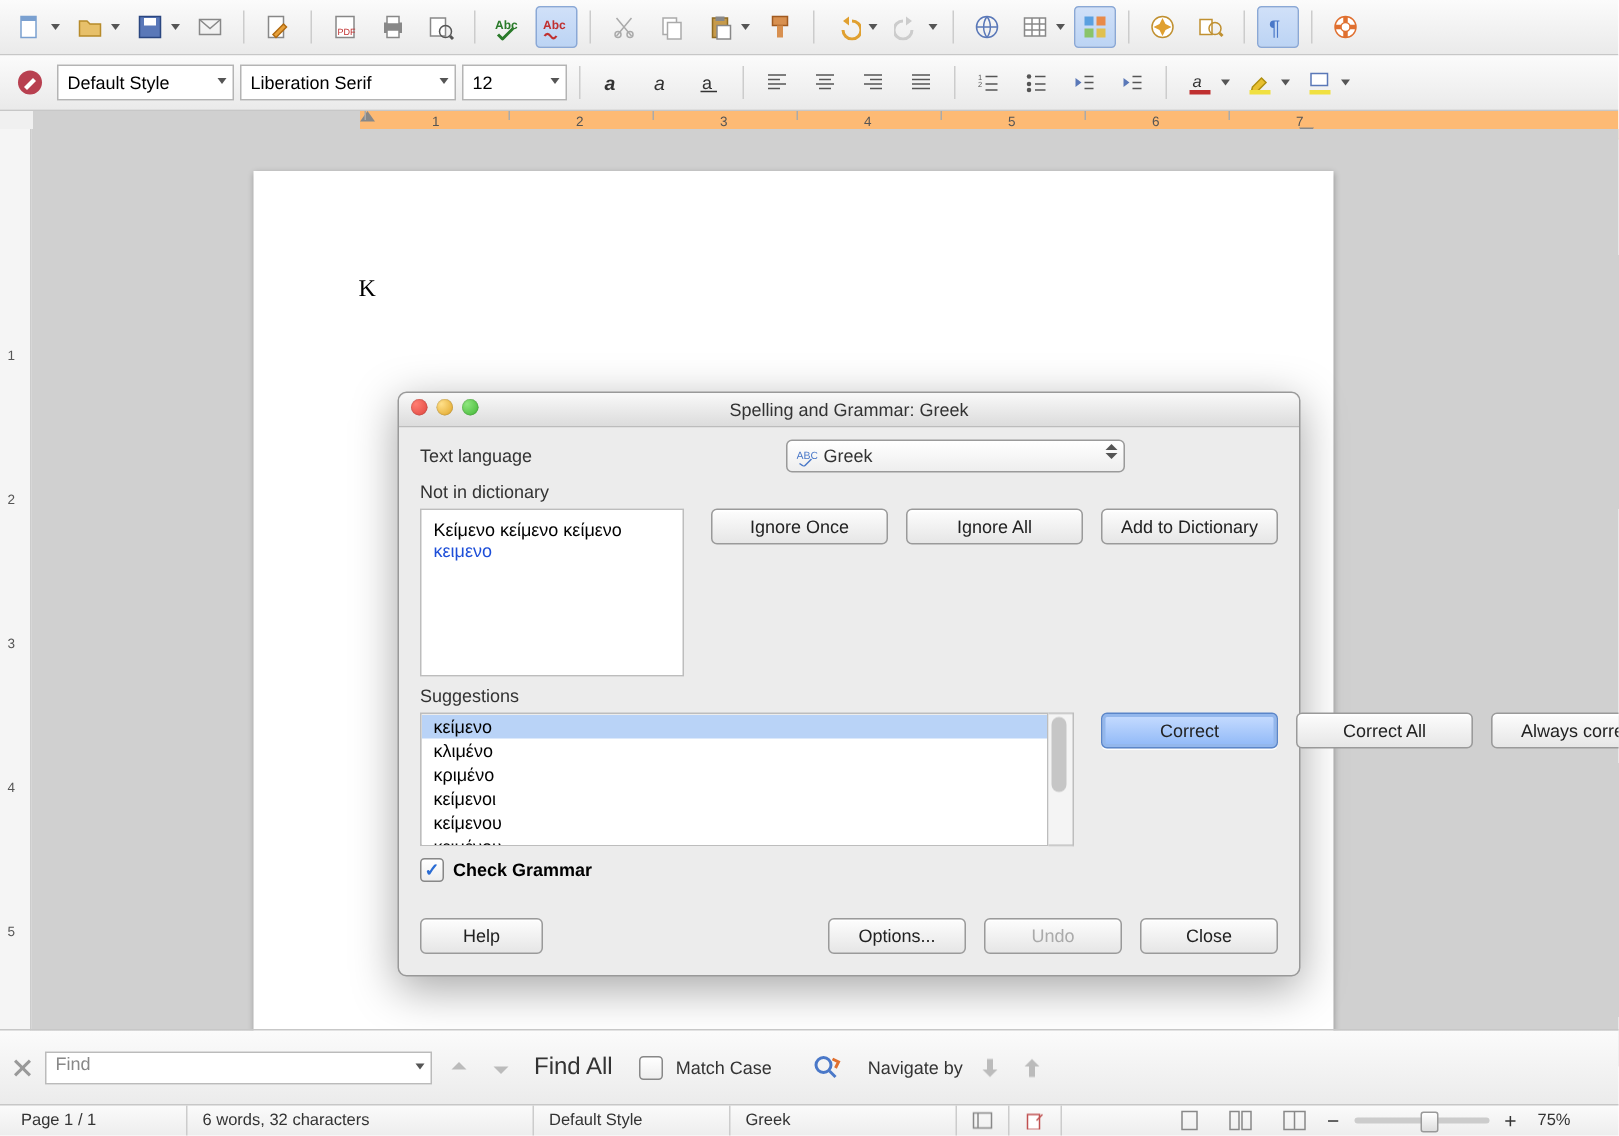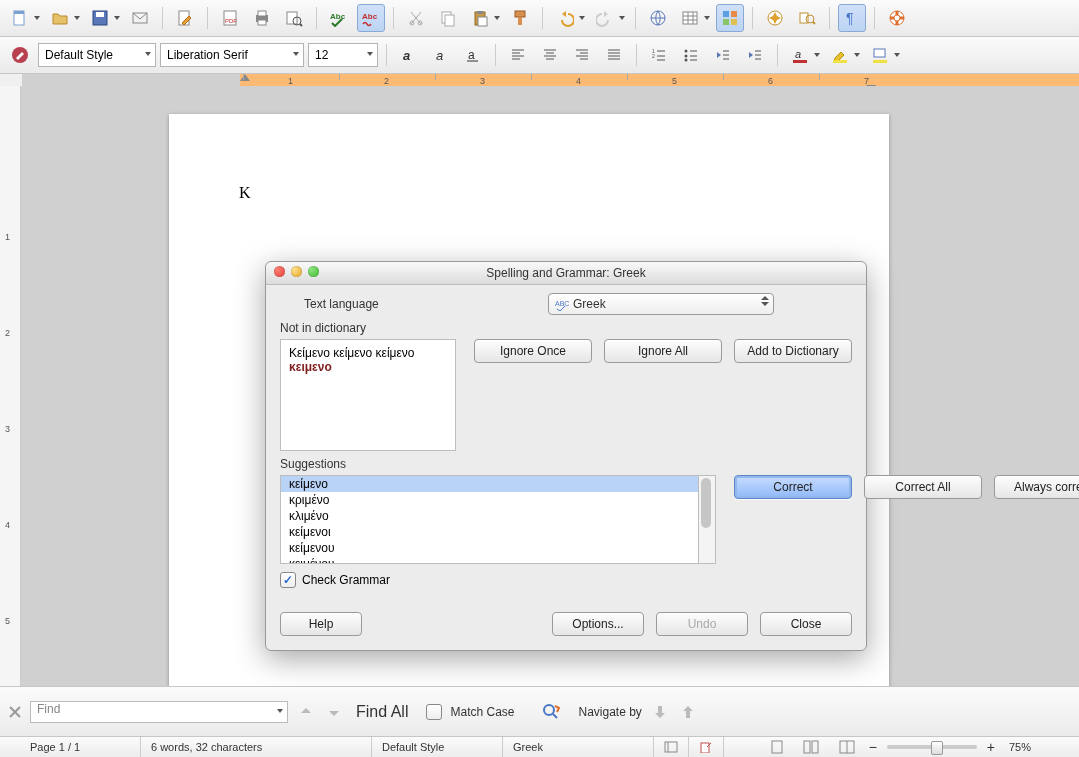--- a/index.html
+++ b/index.html
@@ -30,53 +30,53 @@
 .page{position:absolute;left:148px;top:28px;width:720px;height:900px;background:#fff;box-shadow:0 1px 4px rgba(0,0,0,0.3);}
 .doc-text{position:absolute;left:70px;top:70px;font-family:"Liberation Serif","Times New Roman",serif;font-size:16px;color:#000;}
 .dialog{position:absolute;left:244px;top:175px;width:600px;background:#ececec;border:1px solid #999;border-radius:6px;box-shadow:0 8px 30px rgba(0,0,0,0.35);}
 .titlebar{height:22px;display:flex;align-items:center;justify-content:center;background:linear-gradient(#f9f9f9,#dcdcdc);border-bottom:1px solid #bcbcbc;border-radius:6px 6px 0 0;position:relative;font-size:12px;color:#333;}
 .traffic{position:absolute;left:8px;top:4px;display:flex;gap:6px;}
 .tdot{width:11px;height:11px;border-radius:50%;box-shadow:inset 0 0 1px rgba(0,0,0,0.4);}
 .tred{background:radial-gradient(circle at 30% 30%,#ff7e72,#e0443e);}
 .tyel{background:radial-gradient(circle at 30% 30%,#ffe08a,#e0a323);}
 .tgrn{background:radial-gradient(circle at 30% 30%,#8ee67e,#3fb532);}
 .dbody{padding:8px 14px 14px 14px;}
-.drow{display:flex;align-items:center;margin-bottom:6px;font-size:12px;color:#333;margin-left:24px;}
+.drow{display:flex;align-items:center;margin-bottom:6px;font-size:12px;color:#333;}
 .drow .lbl{width:244px;}
 .mac-select{height:20px;border:1px solid #9a9a9a;border-radius:4px;background:linear-gradient(#fff,#eee);display:flex;align-items:center;width:198px;padding:0 20px 0 6px;position:relative;font-size:12px;}
 .mac-select .arrows{position:absolute;right:4px;top:2px;display:flex;flex-direction:column;gap:2px;}
 .mac-select .arrows::before{content:"";width:0;height:0;border-left:4px solid transparent;border-right:4px solid transparent;border-bottom:4px solid #555;}
 .mac-select .arrows::after{content:"";width:0;height:0;border-left:4px solid transparent;border-right:4px solid transparent;border-top:4px solid #555;}
 .sect-lbl{font-size:12px;color:#333;margin:6px 0 4px 0;}
 .textbox{width:436px;height:98px;background:#fff;border:1px solid #bdbdbd;padding:6px 8px;font-size:12px;color:#000;overflow:auto;}
-.textbox .err{color:#7f1d1d;font-weight:bold;}
+.textbox .err{color:#1d4ed8;font-weight:normal;}
 .suglist{width:418px;height:87px;background:#fff;border:1px solid #bdbdbd;overflow:auto;font-size:12px;position:relative;}
 .sug-wrap{display:flex;align-items:flex-start;width:436px;}
 .sug-sb{width:16px;height:87px;background:#f4f4f4;border:1px solid #bdbdbd;border-left:none;position:relative;}
 .sug-sb .thumb{position:absolute;left:2px;top:2px;width:10px;height:50px;background:#c6c6c6;border-radius:5px;}
 .sugi{padding:1px 8px;}
 .sugi.sel{background:#b9d3f7;}
 .btn{height:22px;min-width:116px;border:1px solid #9a9a9a;border-radius:4px;background:linear-gradient(#fdfdfd,#e6e6e6);font-size:12px;color:#222;cursor:default;display:flex;align-items:center;justify-content:center;box-shadow:0 1px 0 #fff inset;}
 .btn.primary{background:linear-gradient(#c8ddff,#8fb8f7);border-color:#5b86c9;box-shadow:0 0 0 2px #93b7ec inset,0 1px 0 #fff;}
 .btn.disabled{color:#aaa;}
 .btn-col{display:flex;gap:12px;margin-left:18px;}
 .two-col{display:flex;align-items:flex-start;}
-.chk-row{display:flex;align-items:center;gap:6px;font-size:12px;margin-top:8px;}
+.chk-row{display:flex;align-items:center;gap:6px;font-size:12px;margin-top:8px;font-weight:bold;}
 .chk{width:14px;height:14px;border:1px solid #888;border-radius:3px;background:linear-gradient(#fff,#eee);display:flex;align-items:center;justify-content:center;}
 .chk.on::after{content:"✓";color:#2a6cd4;font-size:12px;font-weight:bold;line-height:12px;}
 .dlg-bottom{display:flex;justify-content:space-between;margin-top:24px;text-align:right;}
 .dlg-bottom .right{display:flex;gap:12px;}
 .findbar{position:absolute;left:0;right:0;bottom:20px;height:26px;border-top:1px solid #c7c7c7;background:linear-gradient(#fbfbfb,#ebebeb);display:flex;align-items:center;padding:12px 8px;gap:8px;}
 .x-icon{width:14px;height:14px;position:relative;}
 .x-icon::before,.x-icon::after{content:"";position:absolute;left:6px;top:0;width:2px;height:14px;background:#999;}
 .x-icon::before{transform:rotate(45deg);} .x-icon::after{transform:rotate(-45deg);}
 .find-input{width:232px;height:20px;border:1px solid #bbb;background:#fff;padding:0 18px 0 6px;position:relative;font-size:12px;color:#888;}
 .find-input .dd{position:absolute;right:4px;top:7px;width:0;height:0;border-left:3px solid transparent;border-right:3px solid transparent;border-top:4px solid #555;}
 .nav-btn{width:20px;height:20px;display:flex;align-items:center;justify-content:center;}
-.statusbar{position:absolute;left:0;right:0;bottom:0;height:20px;border-top:1px solid #c7c7c7;background:linear-gradient(#fbfbfb,#ededed);display:flex;align-items:center;padding:0 20px;font-size:11px;color:#333;}
+.statusbar{position:absolute;left:0;right:0;bottom:0;height:20px;border-top:1px solid #c7c7c7;background:linear-gradient(#fbfbfb,#ededed);display:flex;align-items:center;padding:0 4px;font-size:11px;color:#333;}
 .sb-cell{border-right:1px solid #ccc;padding:0 10px;height:20px;display:flex;align-items:center;}
 .sb-cell.nb{border:none;}
 .sb-spacer{flex:1;}
 .slider{width:90px;height:4px;background:#ccc;position:relative;border-radius:2px;margin:0 6px;}
 .slider .knob{position:absolute;left:44px;top:-4px;width:10px;height:12px;background:linear-gradient(#fff,#ddd);border:1px solid #999;border-radius:2px;}
 
 svg{display:block;}
 </style>
 </head>
 <body>
@@ -445,22 +445,22 @@
             <div class="btn">
                 <span>Add to Dictionary</span>
               </div>
           </div>
         </div>
         <div class="sect-lbl">Suggestions</div>
         <div class="two-col">
           <div class="sug-wrap">
             <div class="suglist" id="suglist">
                 <div class="sugi sel">κείμενο</div>
+                <div class="sugi">κλιμένο</div>
                 <div class="sugi">κριμένο</div>
-                <div class="sugi">κλιμένο</div>
                 <div class="sugi">κείμενοι</div>
                 <div class="sugi">κείμενου</div>
                 <div class="sugi">κειμένου</div>
               </div>
             <div class="sug-sb">
                 <div class="thumb"></div>
               </div>
           </div>
           <div class="btn-col">
             <div class="btn primary">

